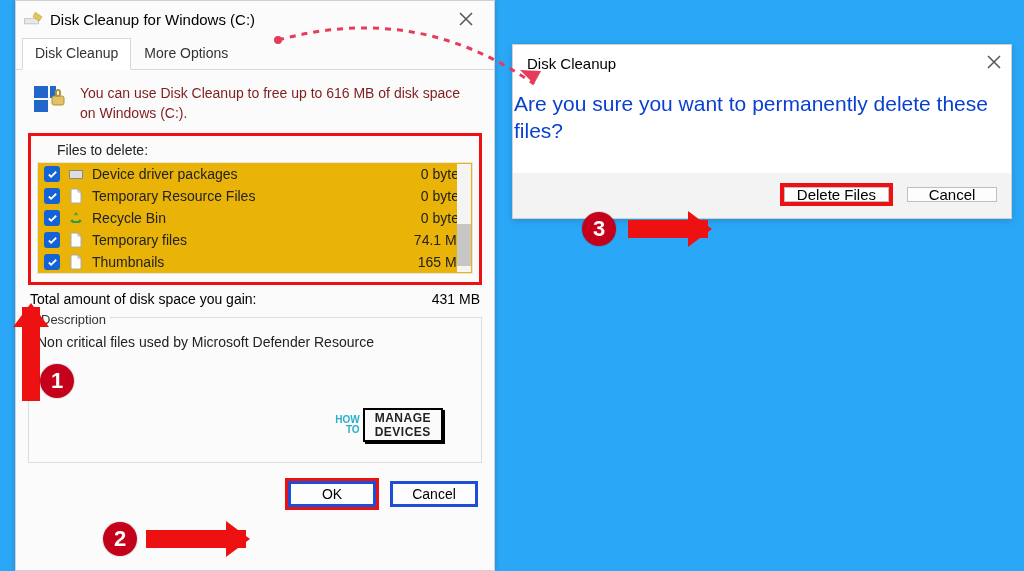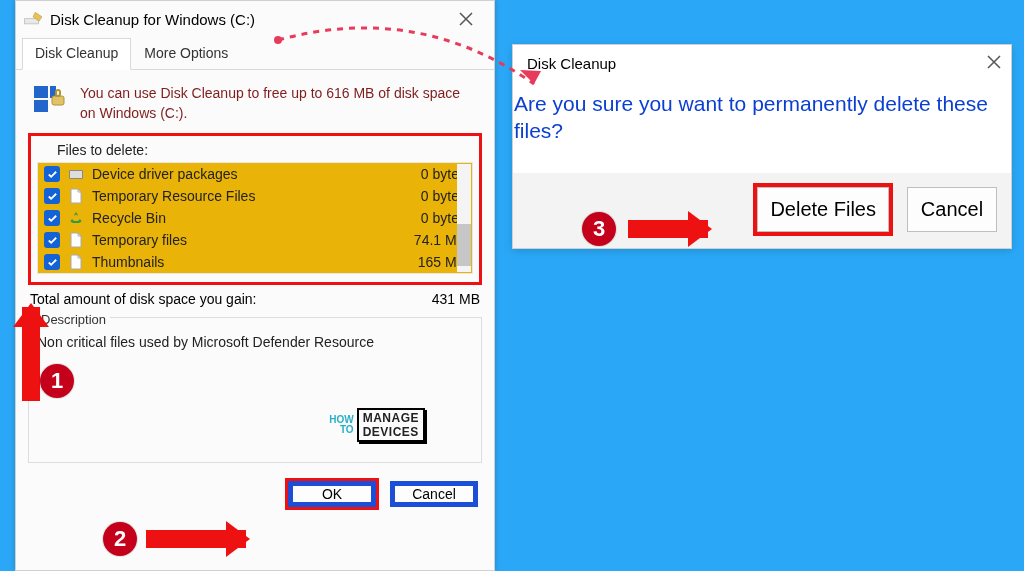--- a/index.html
+++ b/index.html
@@ -34,34 +34,34 @@
   .file-ico svg{width:100%;height:100%;}
   .row .name { flex:1; }
   .row .size { width:72px; text-align:right; color:#222; }
 
   .total-row { display:flex; padding:6px 2px 10px; font-size:14px; }
   .total-row .l{flex:1;}
   .fieldset { border:1px solid #ddd; padding:6px 8px 8px; margin-top:0; }
   .fieldset-legend { font-size:13px; color:#333; position:relative; top:-14px; background:#fbfbfb; padding:0 4px; display:inline-block;}
   .desc-body{ font-size:14px; color:#222; margin-top:-8px; min-height:120px; position:relative;}
 
-  .watermark{ position:absolute; right:48px; bottom:12px; display:flex; align-items:center; font-weight:700;}
+  .watermark{ position:absolute; right:30px; bottom:12px; display:flex; align-items:center; font-weight:700;}
   .watermark .howto{color:#28b0c8;font-size:10px;line-height:1;text-align:right;margin-right:3px;}
-  .watermark .box{border:2px solid #000; padding:1px 4px; font-size:12px; letter-spacing:.5px; box-shadow:2px 2px 0 #000;}
+  .watermark .box{border:2px solid #000; padding:1px 10px; font-size:12px; letter-spacing:.5px; box-shadow:2px 2px 0 #000;}
 
   .btnrow{ display:flex; justify-content:flex-end; gap:14px; padding:18px 16px 14px; }
-  .btn{ min-width:88px; height:26px; border:5px solid #1d4ed8; background:#fdfdfd; font-size:14px; display:flex;align-items:center;justify-content:center; cursor:pointer;}
+  .btn{ min-width:88px; height:26px; border:3px solid #1d4ed8; background:#fdfdfd; font-size:14px; display:flex;align-items:center;justify-content:center; cursor:pointer;}
   .btn.primary{ outline:3px solid #e11; outline-offset:0;}
   
   
   .dlg2{ position:absolute; left:512px; top:44px; width:500px; background:#fff; border:1px solid #cfcfcf; box-shadow:0 2px 8px rgba(0,0,0,.15);}
   .dlg2 .titlebar2{ display:flex; align-items:center; padding:10px 10px 10px 14px; font-size:15px; color:#000;}
   .dlg2 .msg{ padding:8px 16px 28px 1px; font-size:21px; color:#0a3fd1; line-height:1.3;}
   .dlg2 .brow{ background:#f3f3f3; padding:14px 14px 16px; display:flex; justify-content:flex-end; gap:18px;}
-  .dlg2 .btn2{ min-width:90px; height:45px; border:1px solid #bfbfbf; background:#fdfdfd; font-size:20px; display:flex;align-items:center;justify-content:center; padding:0 12px; cursor:pointer;}
+  .dlg2 .btn2{ min-width:90px; height:15px; border:1px solid #bfbfbf; background:#fdfdfd; font-size:15px; display:flex;align-items:center;justify-content:center; padding:0 12px; cursor:pointer;}
   .dlg2 .btn2.del{ outline:4px solid #e11; }
 
   
   .badge{ position:absolute; width:34px; height:34px; border-radius:50%; background:#c4001a; color:#fff; font-size:22px; font-weight:700; display:flex;align-items:center;justify-content:center; box-shadow:0 0 0 1px rgba(0,0,0,.1);}
   .arrowR{ position:absolute; background:#e11; height:18px; }
   .arrowR::after{content:"";position:absolute;right:-22px;top:-9px;border:18px solid transparent;border-left:24px solid #e11;}
   .arrowU{ position:absolute; background:#e11; width:18px;}
   .arrowU::before{content:"";position:absolute;top:-22px;left:-9px;border:18px solid transparent;border-bottom:24px solid #e11;}
 
   

